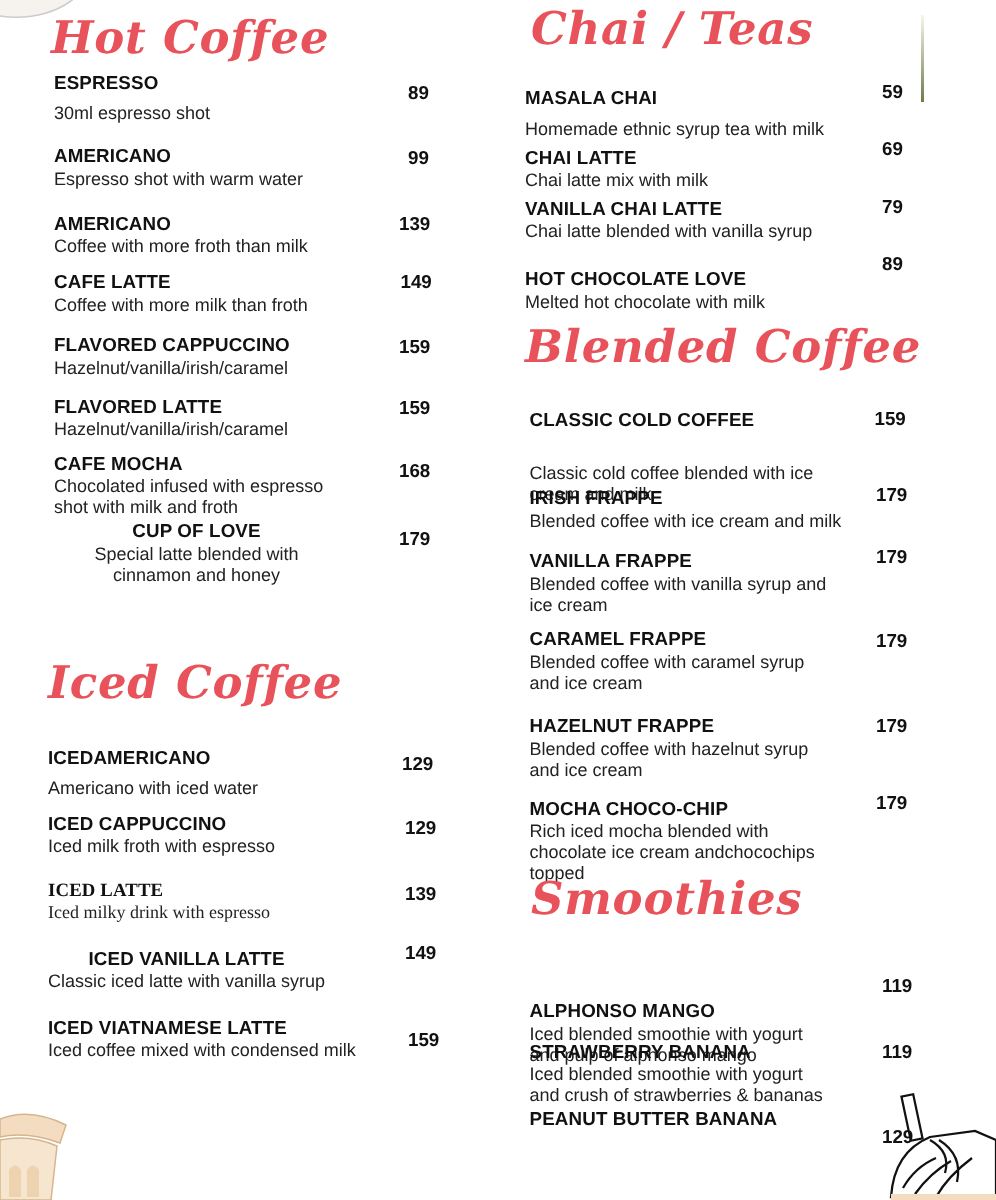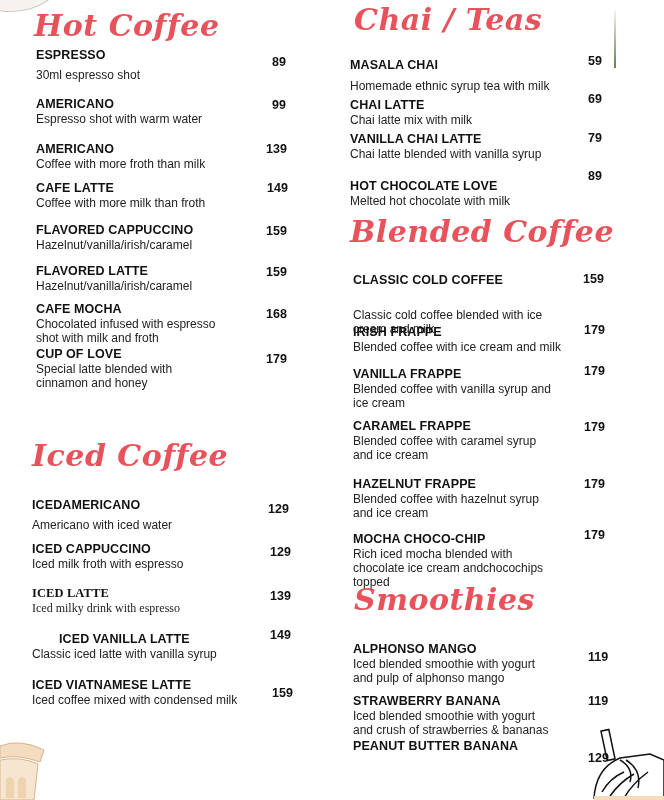--- a/index.html
+++ b/index.html
@@ -68,21 +68,21 @@
   <div class="desc">Hazelnut/vanilla/irish/caramel</div>
 </div>
 <div class="price" style="left:266px;top:265px;">159</div>
 
 <div class="item" style="left:36px;top:302px;width:200px;">
   <div class="name">CAFE MOCHA</div>
   <div class="desc">Chocolated infused with espresso shot with milk and froth</div>
 </div>
 <div class="price" style="left:266px;top:307px;">168</div>
 
-<div class="item" style="left:36px;top:347px;width:190px;">
+<div class="item" style="left:36px;top:347px;width:190px;text-align:center;">
   <div class="name">CUP OF LOVE</div>
   <div class="desc">Special latte blended with cinnamon and honey</div>
 </div>
 <div class="price" style="left:266px;top:352px;">179</div>
 
 <div class="heading" style="left:32px;top:438px;font-size:30px;">Iced Coffee</div>
 
 <div class="item" style="left:32px;top:498px;">
   <div class="name">ICEDAMERICANO</div>
   <div class="desc" style="margin-top:5px">Americano with iced water</div>
@@ -172,21 +172,21 @@
 <div class="price" style="left:584px;top:477px;">179</div>
 
 <div class="item" style="left:353px;top:532px;width:210px;">
   <div class="name">MOCHA CHOCO-CHIP</div>
   <div class="desc">Rich iced mocha blended with chocolate ice cream andchocochips topped</div>
 </div>
 <div class="price" style="left:584px;top:528px;">179</div>
 
 <div class="heading" style="left:354px;top:582px;font-size:30px;">Smoothies</div>
 
-<div class="item" style="left:353px;top:642px;width:200px;">
+<div class="item" style="left:353px;top:667px;width:200px;">
   <div class="name">ALPHONSO MANGO</div>
   <div class="desc">Iced blended smoothie with yogurt and pulp of alphonso mango</div>
 </div>
 <div class="price" style="left:588px;top:650px;">119</div>
 
 <div class="item" style="left:353px;top:694px;width:200px;">
   <div class="name">STRAWBERRY BANANA</div>
   <div class="desc">Iced blended smoothie with yogurt and crush of strawberries &amp; bananas</div>
 </div>
 <div class="price" style="left:588px;top:694px;">119</div>

